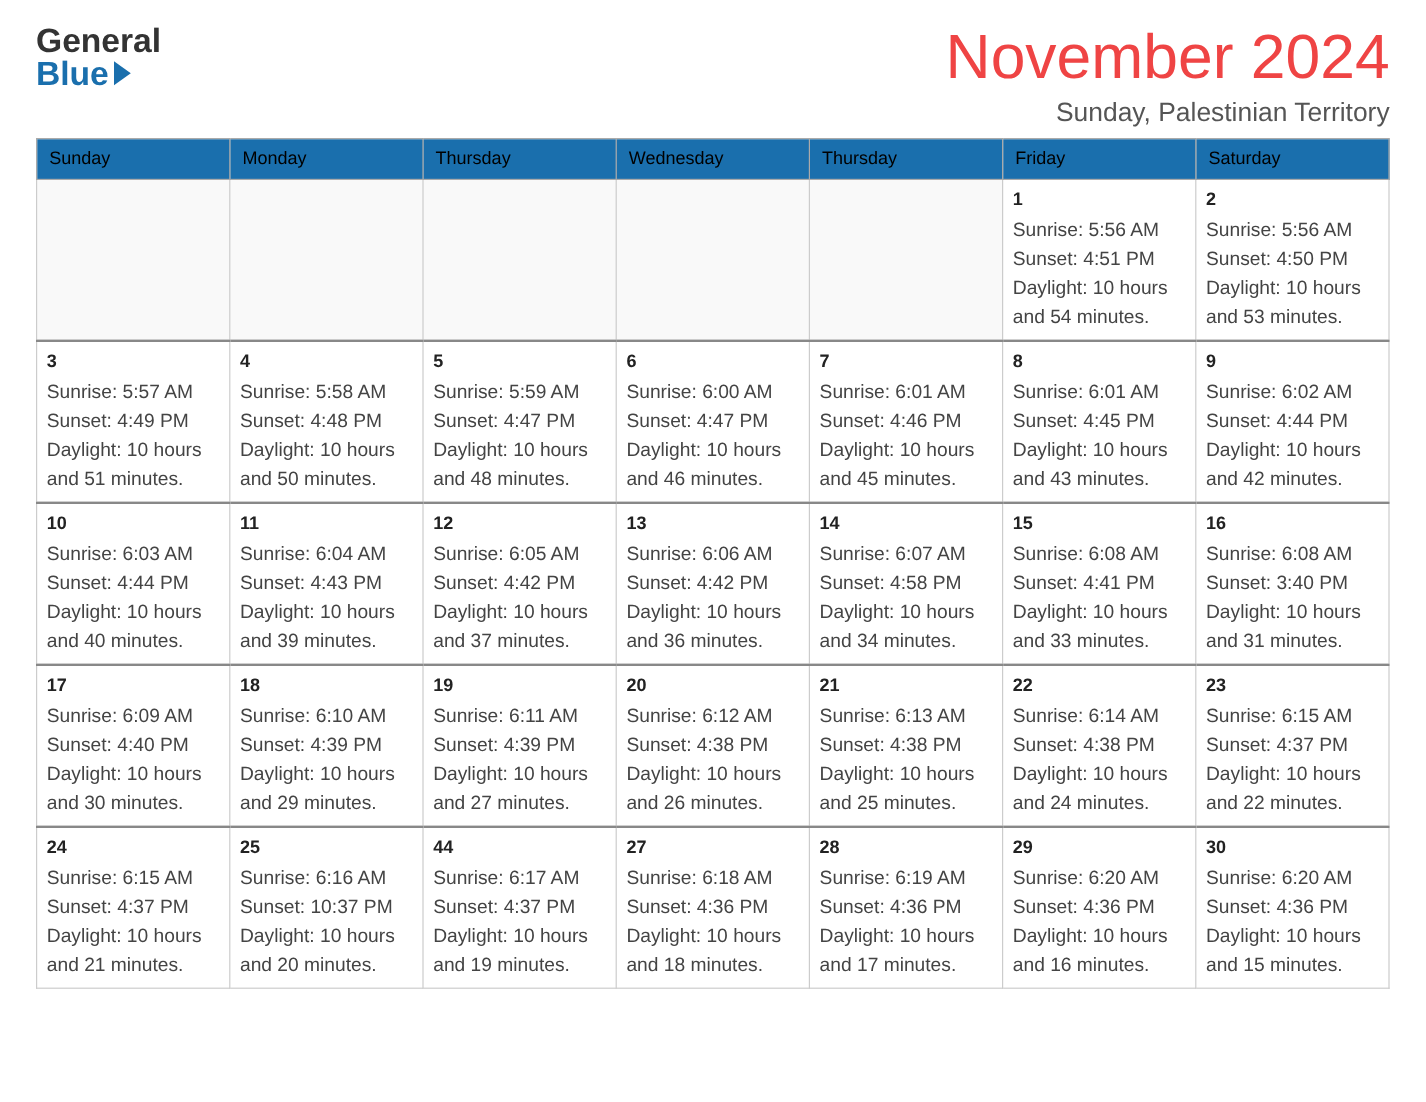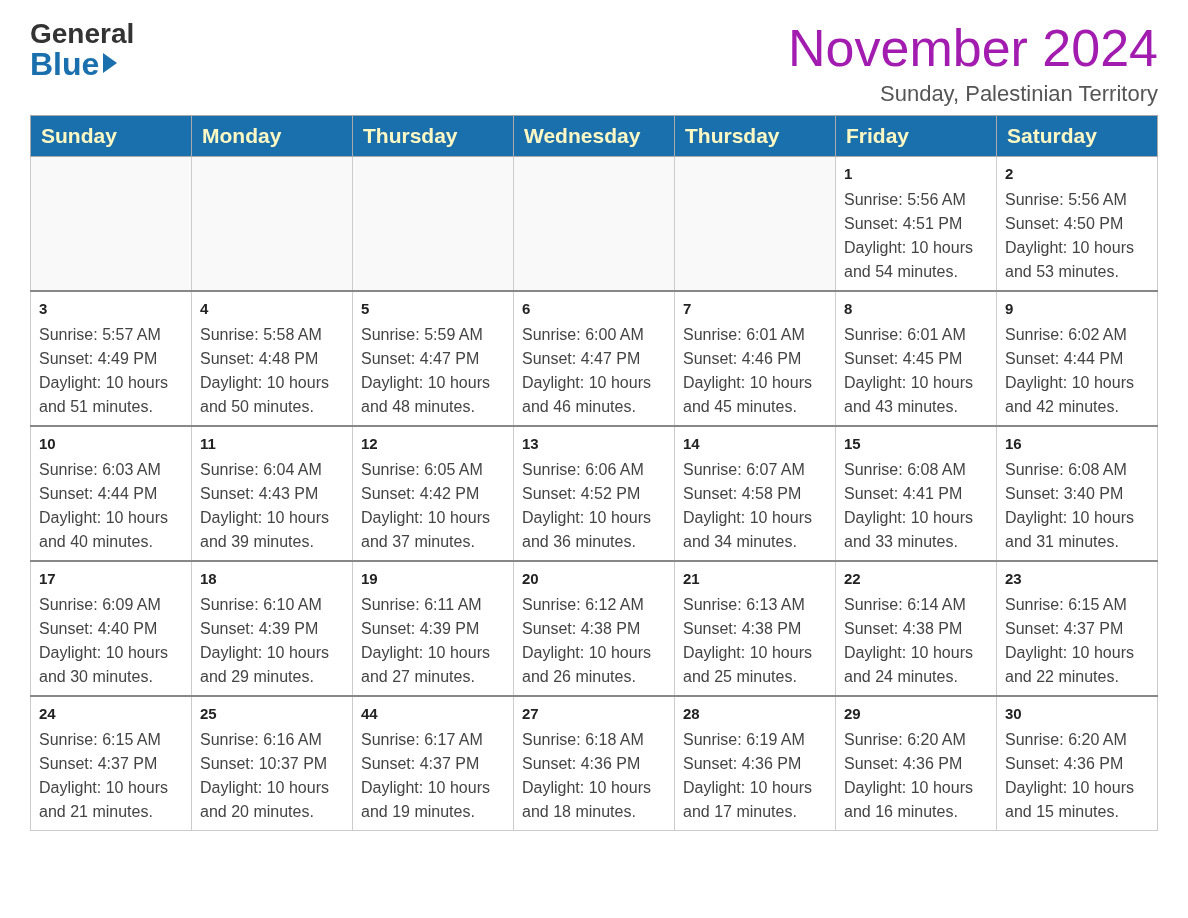--- a/index.html
+++ b/index.html
@@ -21,21 +21,21 @@
       flex-direction: column;
       align-items: flex-start;
     }
     .logo-general {
       font-size: 28px;
       font-weight: bold;
       color: #333;
       line-height: 1;
     }
     .logo-blue {
-      font-size: 32px;
+      font-size: 28px;
       font-weight: bold;
       color: #1a6fad;
       line-height: 1;
       display: flex;
       align-items: center;
     }
     .logo-triangle {
       width: 0;
       height: 0;
       border-left: 14px solid #1a6fad;
@@ -43,38 +43,38 @@
       border-bottom: 10px solid transparent;
       margin-left: 4px;
       margin-bottom: 2px;
     }
     .title-section {
       text-align: right;
     }
     .month-title {
       font-size: 52px;
       font-weight: normal;
-      color: #a21caf;
+      color: #ef4444;
       line-height: 1.1;
     }
     .location-title {
       font-size: 22px;
       color: #555;
       margin-top: 4px;
     }
     .calendar {
       width: 100%;
       border-collapse: collapse;
       border: 1px solid #aaa;
     }
     .calendar th {
       background-color: #1a6fad;
-      color: #fef9c3;
-      font-size: 21px;
-      font-weight: bold;
+      color: #000000;
+      font-size: 15px;
+      font-weight: normal;
       padding: 8px 10px;
       text-align: left;
       border: 1px solid #aaa;
     }
     .calendar td {
       vertical-align: top;
       padding: 6px 8px;
       border: 1px solid #ccc;
       width: 14.28%;
       min-height: 100px;
@@ -208,21 +208,21 @@
         </td>
         <td>
           <div class="day-number">12</div>
           <div class="day-info">Sunrise: 6:05 AM
 Sunset: 4:42 PM
 Daylight: 10 hours and 37 minutes.</div>
         </td>
         <td>
           <div class="day-number">13</div>
           <div class="day-info">Sunrise: 6:06 AM
-Sunset: 4:52 PM
+Sunset: 4:42 PM
 Daylight: 10 hours and 36 minutes.</div>
         </td>
         <td>
           <div class="day-number">14</div>
           <div class="day-info">Sunrise: 6:07 AM
 Sunset: 4:58 PM
 Daylight: 10 hours and 34 minutes.</div>
         </td>
         <td>
           <div class="day-number">15</div>

